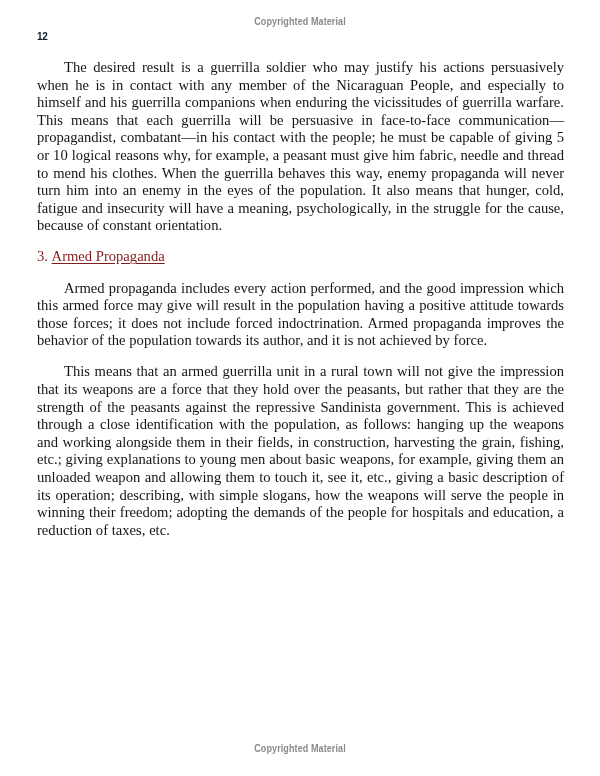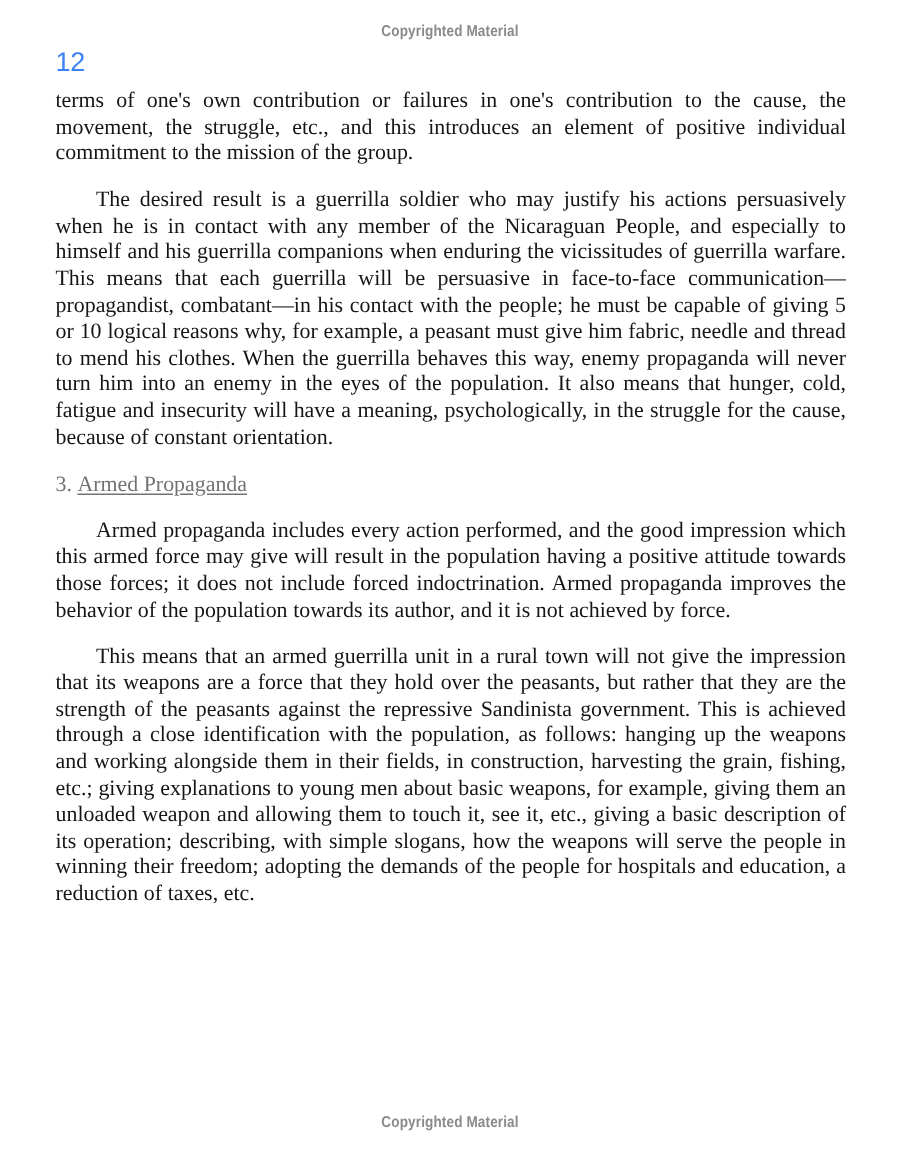--- a/index.html
+++ b/index.html
@@ -37,23 +37,23 @@
   }
   .watermark-top { top: 15px; }
   .watermark-bottom { top: 742px; }
 
   
   .page-number {
     position: absolute;
     left: 37px;
     top: 31px;
     font-family: "Liberation Sans", "DejaVu Sans", sans-serif;
-    font-size: 18px;
-    font-weight: 400;
-    color: #3b82f6;
+    font-size: 10px;
+    font-weight: 700;
+    color: #0f172a;
     letter-spacing: -0.2px;
   }
 
   
   .content {
     position: absolute;
     left: 37px;
     top: 59px;
     width: 527px;
   }
@@ -71,21 +71,21 @@
   }
   p.para.no-indent {
     text-indent: 0;
   }
 
   
   .section-heading {
     margin: 0 0 13.5px 0;
     font-size: 14.6px;
     line-height: 17.6px;
-    color: #737373;
+    color: #7f1d1d;
     text-indent: 0;
     text-align: left;
   }
   .section-heading .sec-num {
     text-decoration: none;
   }
   .section-heading .sec-title {
     text-decoration: underline;
     text-underline-offset: 2px;
   }
@@ -94,21 +94,20 @@
 <body>
 
 <div class="page">
 
   <div class="watermark watermark-top">Copyrighted Material</div>
 
   <div class="page-number">12</div>
 
   <div class="content">
 
-    <p class="para no-indent">terms of one's own contribution or failures in one's contribution to the cause, the movement, the struggle, etc., and this introduces an element of positive individual commitment to the mission of the group.</p>
 
     <p class="para">The desired result is a guerrilla soldier who may justify his actions persuasively when he is in contact with any member of the Nicaraguan People, and especially to himself and his guerrilla companions when enduring the vicissitudes of guerrilla warfare. This means that each guerrilla will be persuasive in face-to-face communication—propagandist, combatant—in his contact with the people; he must be capable of giving 5 or 10 logical reasons why, for example, a peasant must give him fabric, needle and thread to mend his clothes. When the guerrilla behaves this way, enemy propaganda will never turn him into an enemy in the eyes of the population. It also means that hunger, cold, fatigue and insecurity will have a meaning, psychologically, in the struggle for the cause, because of constant orientation.</p>
 
     <div class="section-heading">
       <span class="sec-num">3.</span><span>&nbsp;</span><span class="sec-title">Armed Propaganda</span>
     </div>
 
     <p class="para">Armed propaganda includes every action performed, and the good impression which this armed force may give will result in the population having a positive attitude towards those forces; it does not include forced indoctrination. Armed propaganda improves the behavior of the population towards its author, and it is not achieved by force.</p>
 
     <p class="para">This means that an armed guerrilla unit in a rural town will not give the impression that its weapons are a force that they hold over the peasants, but rather that they are the strength of the peasants against the repressive Sandinista government. This is achieved through a close identification with the population, as follows: hanging up the weapons and working alongside them in their fields, in construction, harvesting the grain, fishing, etc.; giving explanations to young men about basic weapons, for example, giving them an unloaded weapon and allowing them to touch it, see it, etc., giving a basic description of its operation; describing, with simple slogans, how the weapons will serve the people in winning their freedom; adopting the demands of the people for hospitals and education, a reduction of taxes, etc.</p>

